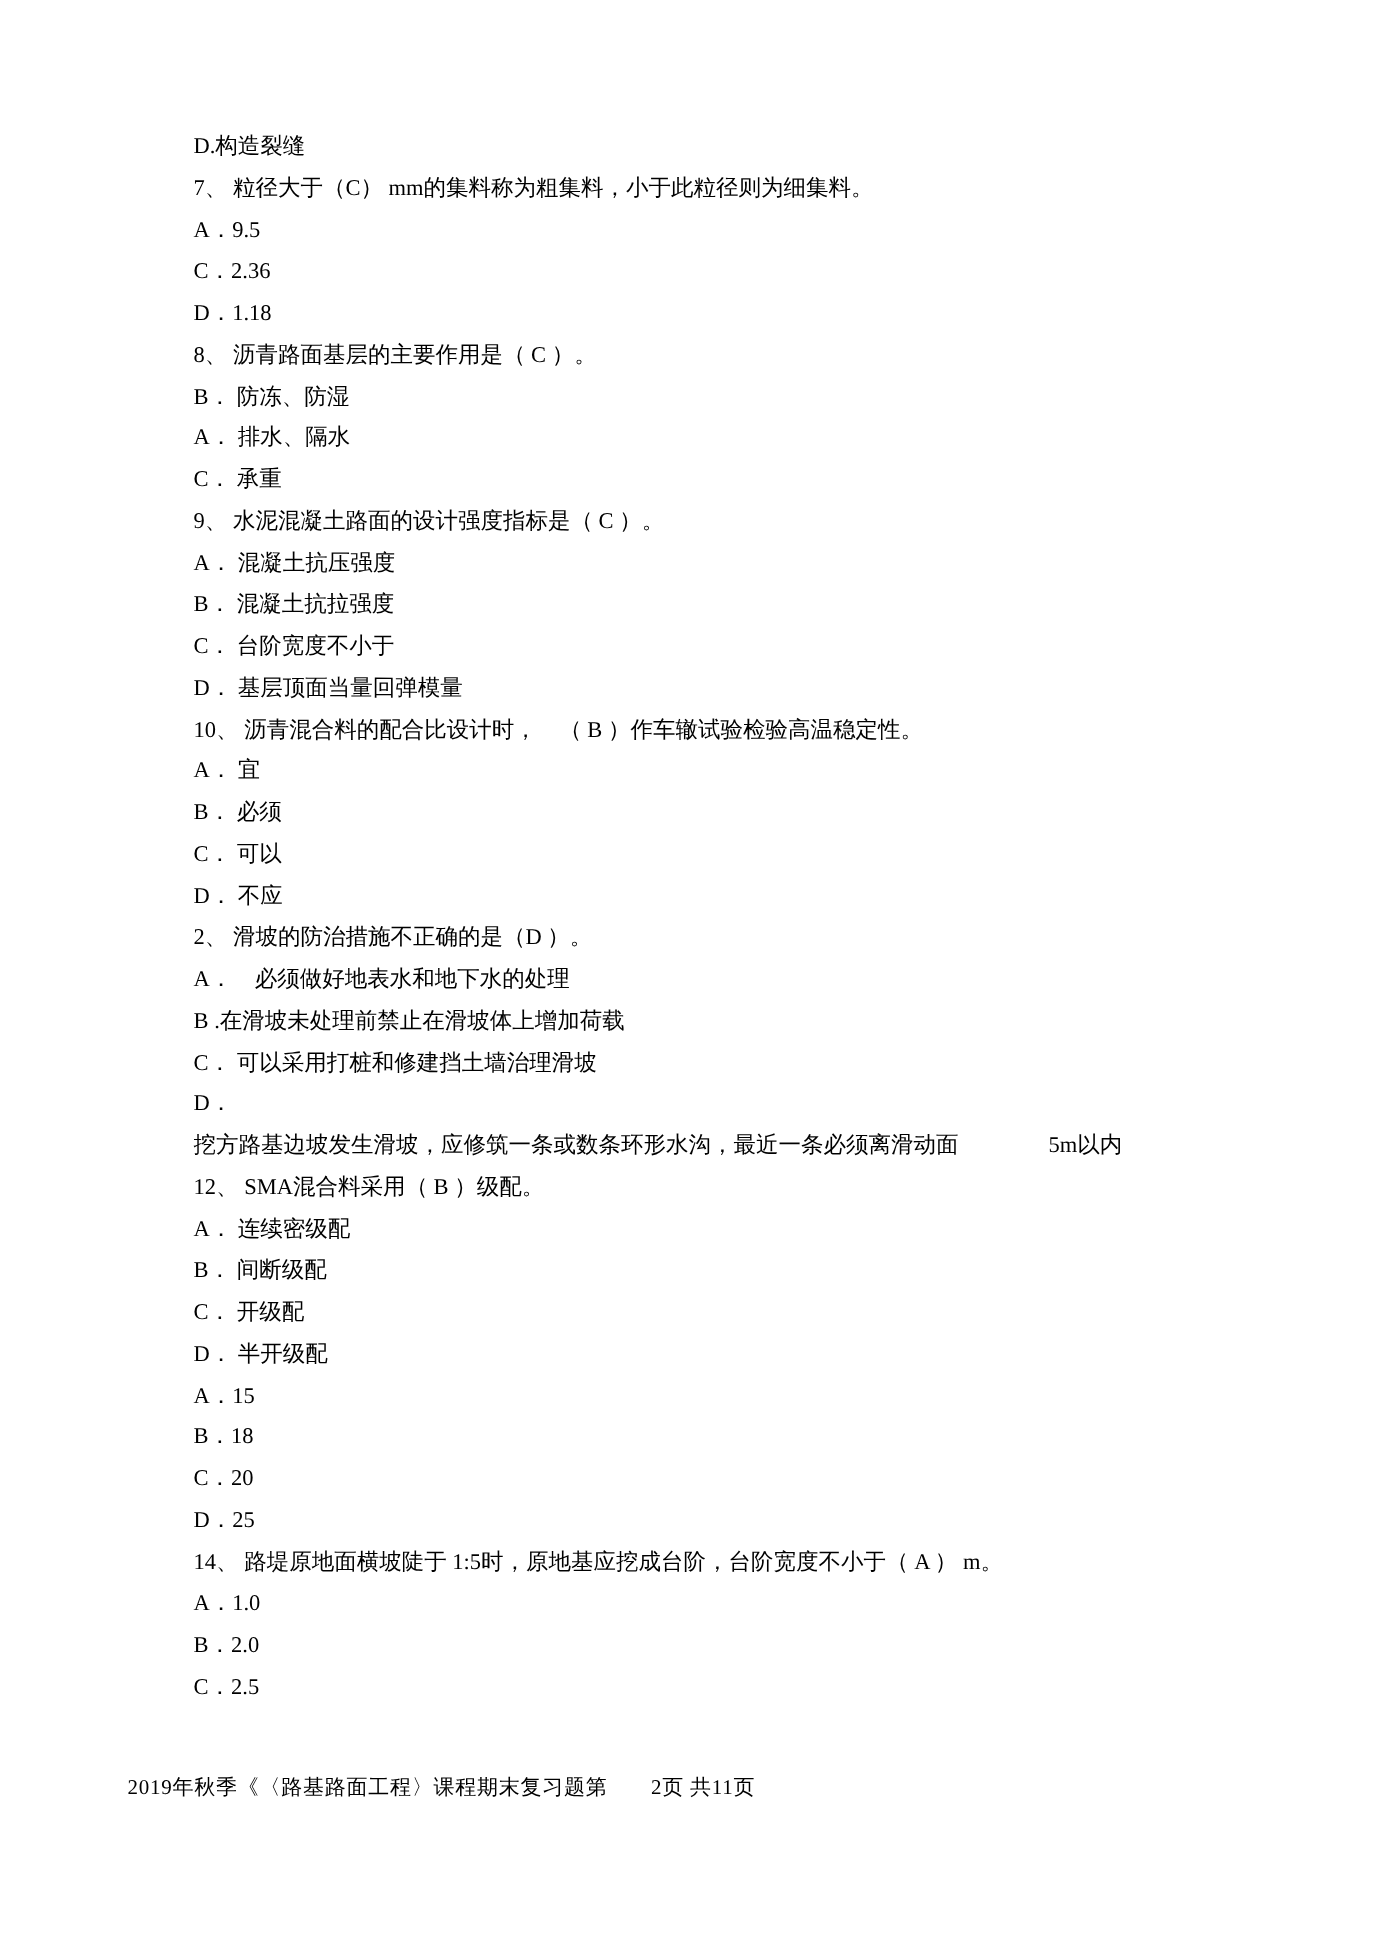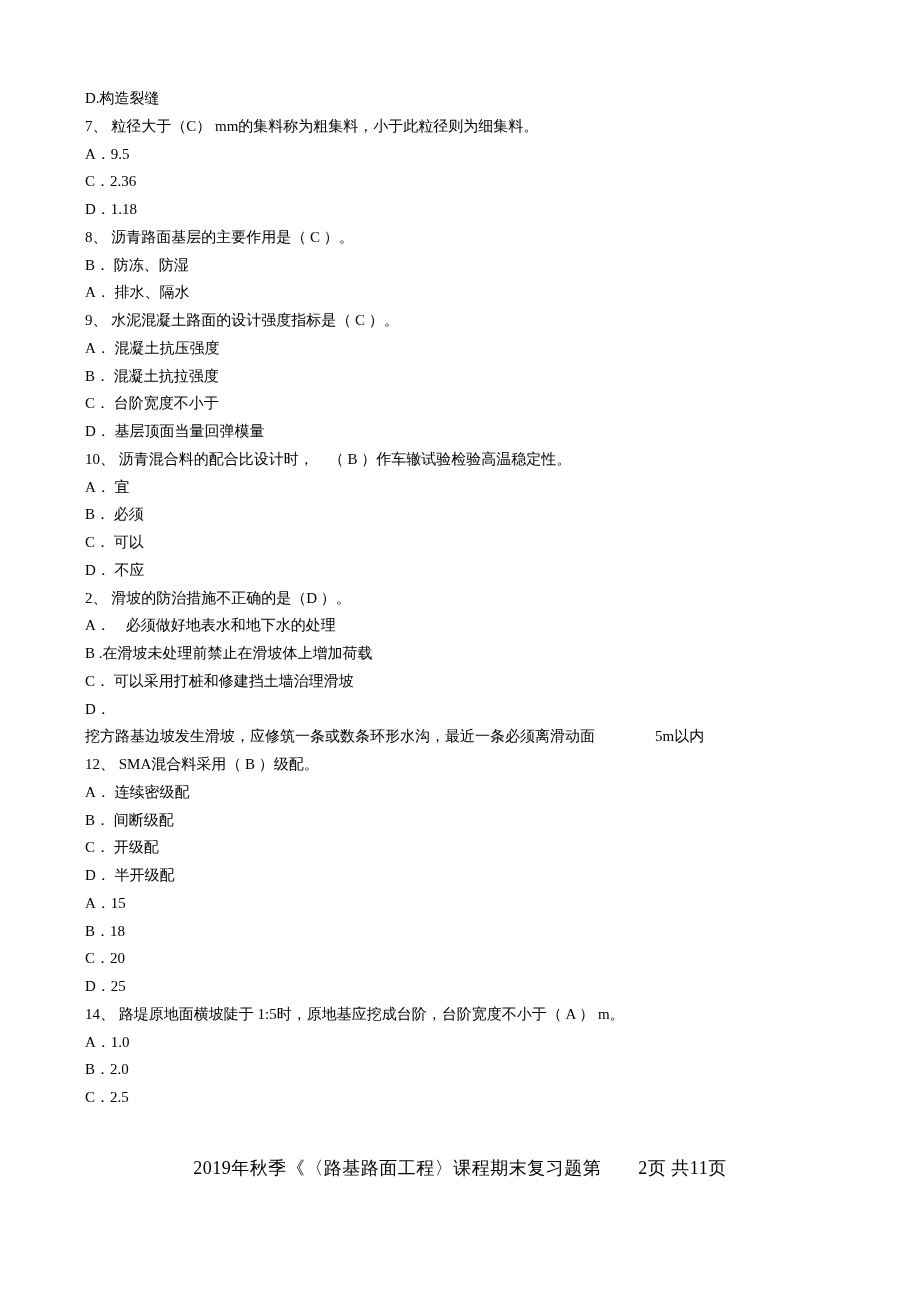--- a/index.html
+++ b/index.html
@@ -11,41 +11,42 @@
     }
     .page {
       padding: 85px 85px 40px 85px;
       box-sizing: border-box;
       font-size: 15px;
       line-height: 1.85;
       color: #000;
     }
     .line {
       display: block;
+      margin-left: 44px;
     }
     .footer {
-      text-align: center;
-      font-size: 18px;
+      font-size: 14px;
       margin-top: 40px;
       letter-spacing: 0.5px;
     }
   </style>
 </head>
 <body>
 
 <div class="page">
   <div id="content">
       <span class="line">D.构造裂缝</span>
       <span class="line">7、 粒径大于（C） mm的集料称为粗集料，小于此粒径则为细集料。</span>
       <span class="line">A．9.5</span>
       <span class="line">C．2.36</span>
       <span class="line">D．1.18</span>
       <span class="line">8、 沥青路面基层的主要作用是（ C ）。</span>
       <span class="line">B． 防冻、防湿</span>
       <span class="line">A． 排水、隔水</span>
+      <span class="line">C． 承重</span>
       <span class="line">9、 水泥混凝土路面的设计强度指标是（ C ）。</span>
       <span class="line">A． 混凝土抗压强度</span>
       <span class="line">B． 混凝土抗拉强度</span>
       <span class="line">C． 台阶宽度不小于</span>
       <span class="line">D． 基层顶面当量回弹模量</span>
       <span class="line">10、 沥青混合料的配合比设计时，　（ B ）作车辙试验检验高温稳定性。</span>
       <span class="line">A． 宜</span>
       <span class="line">B． 必须</span>
       <span class="line">C． 可以</span>
       <span class="line">D． 不应</span>

